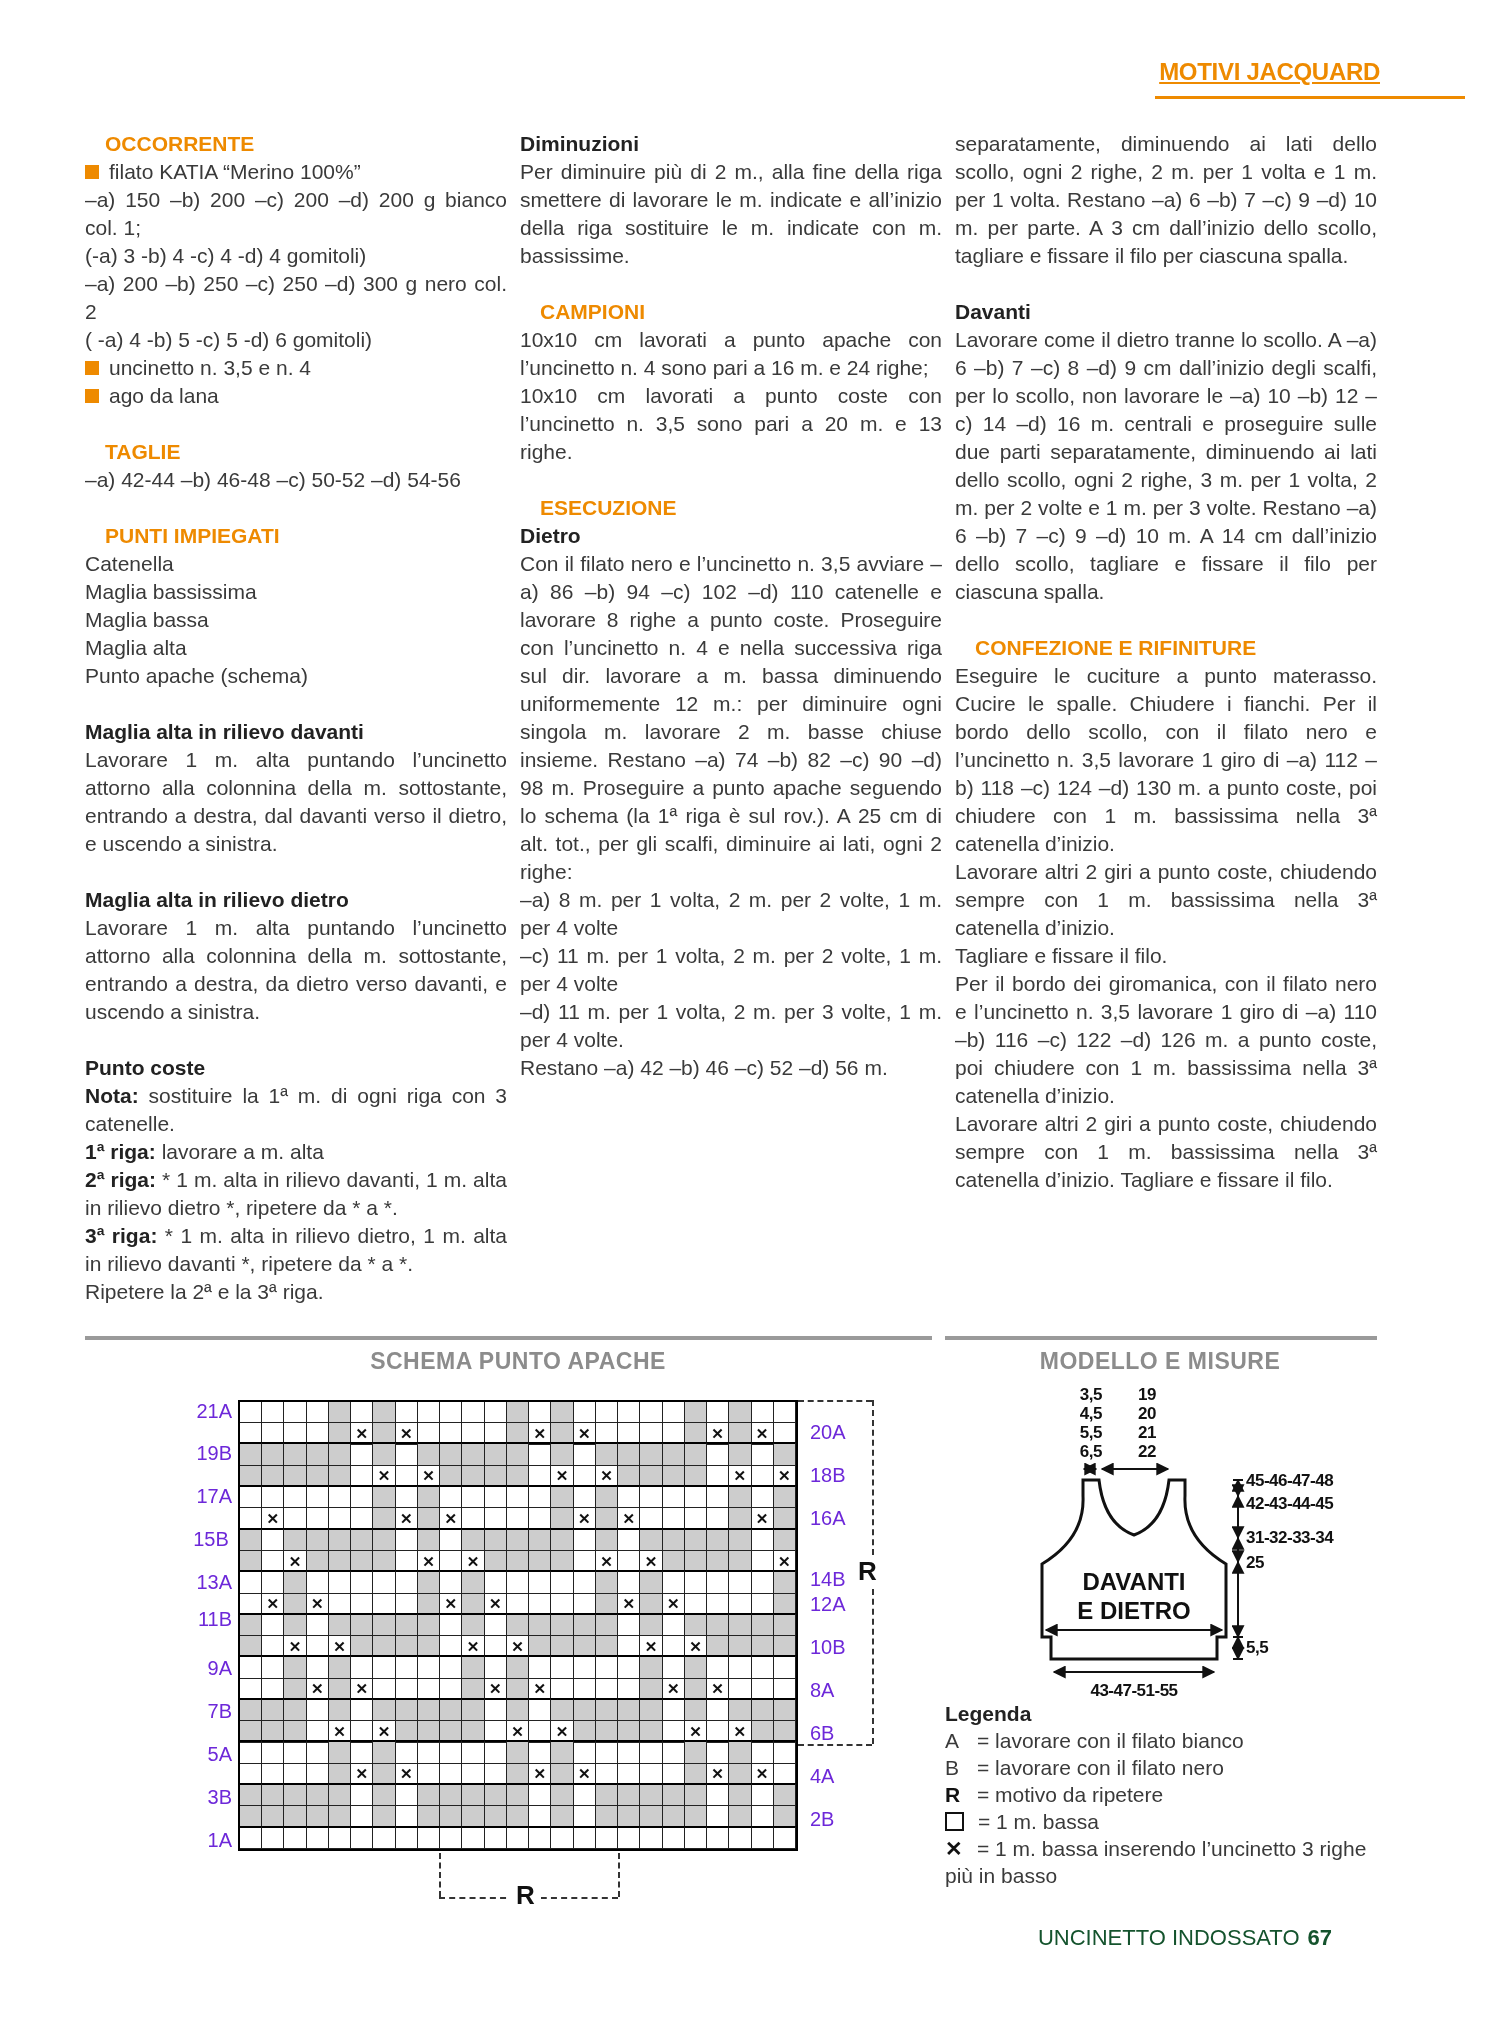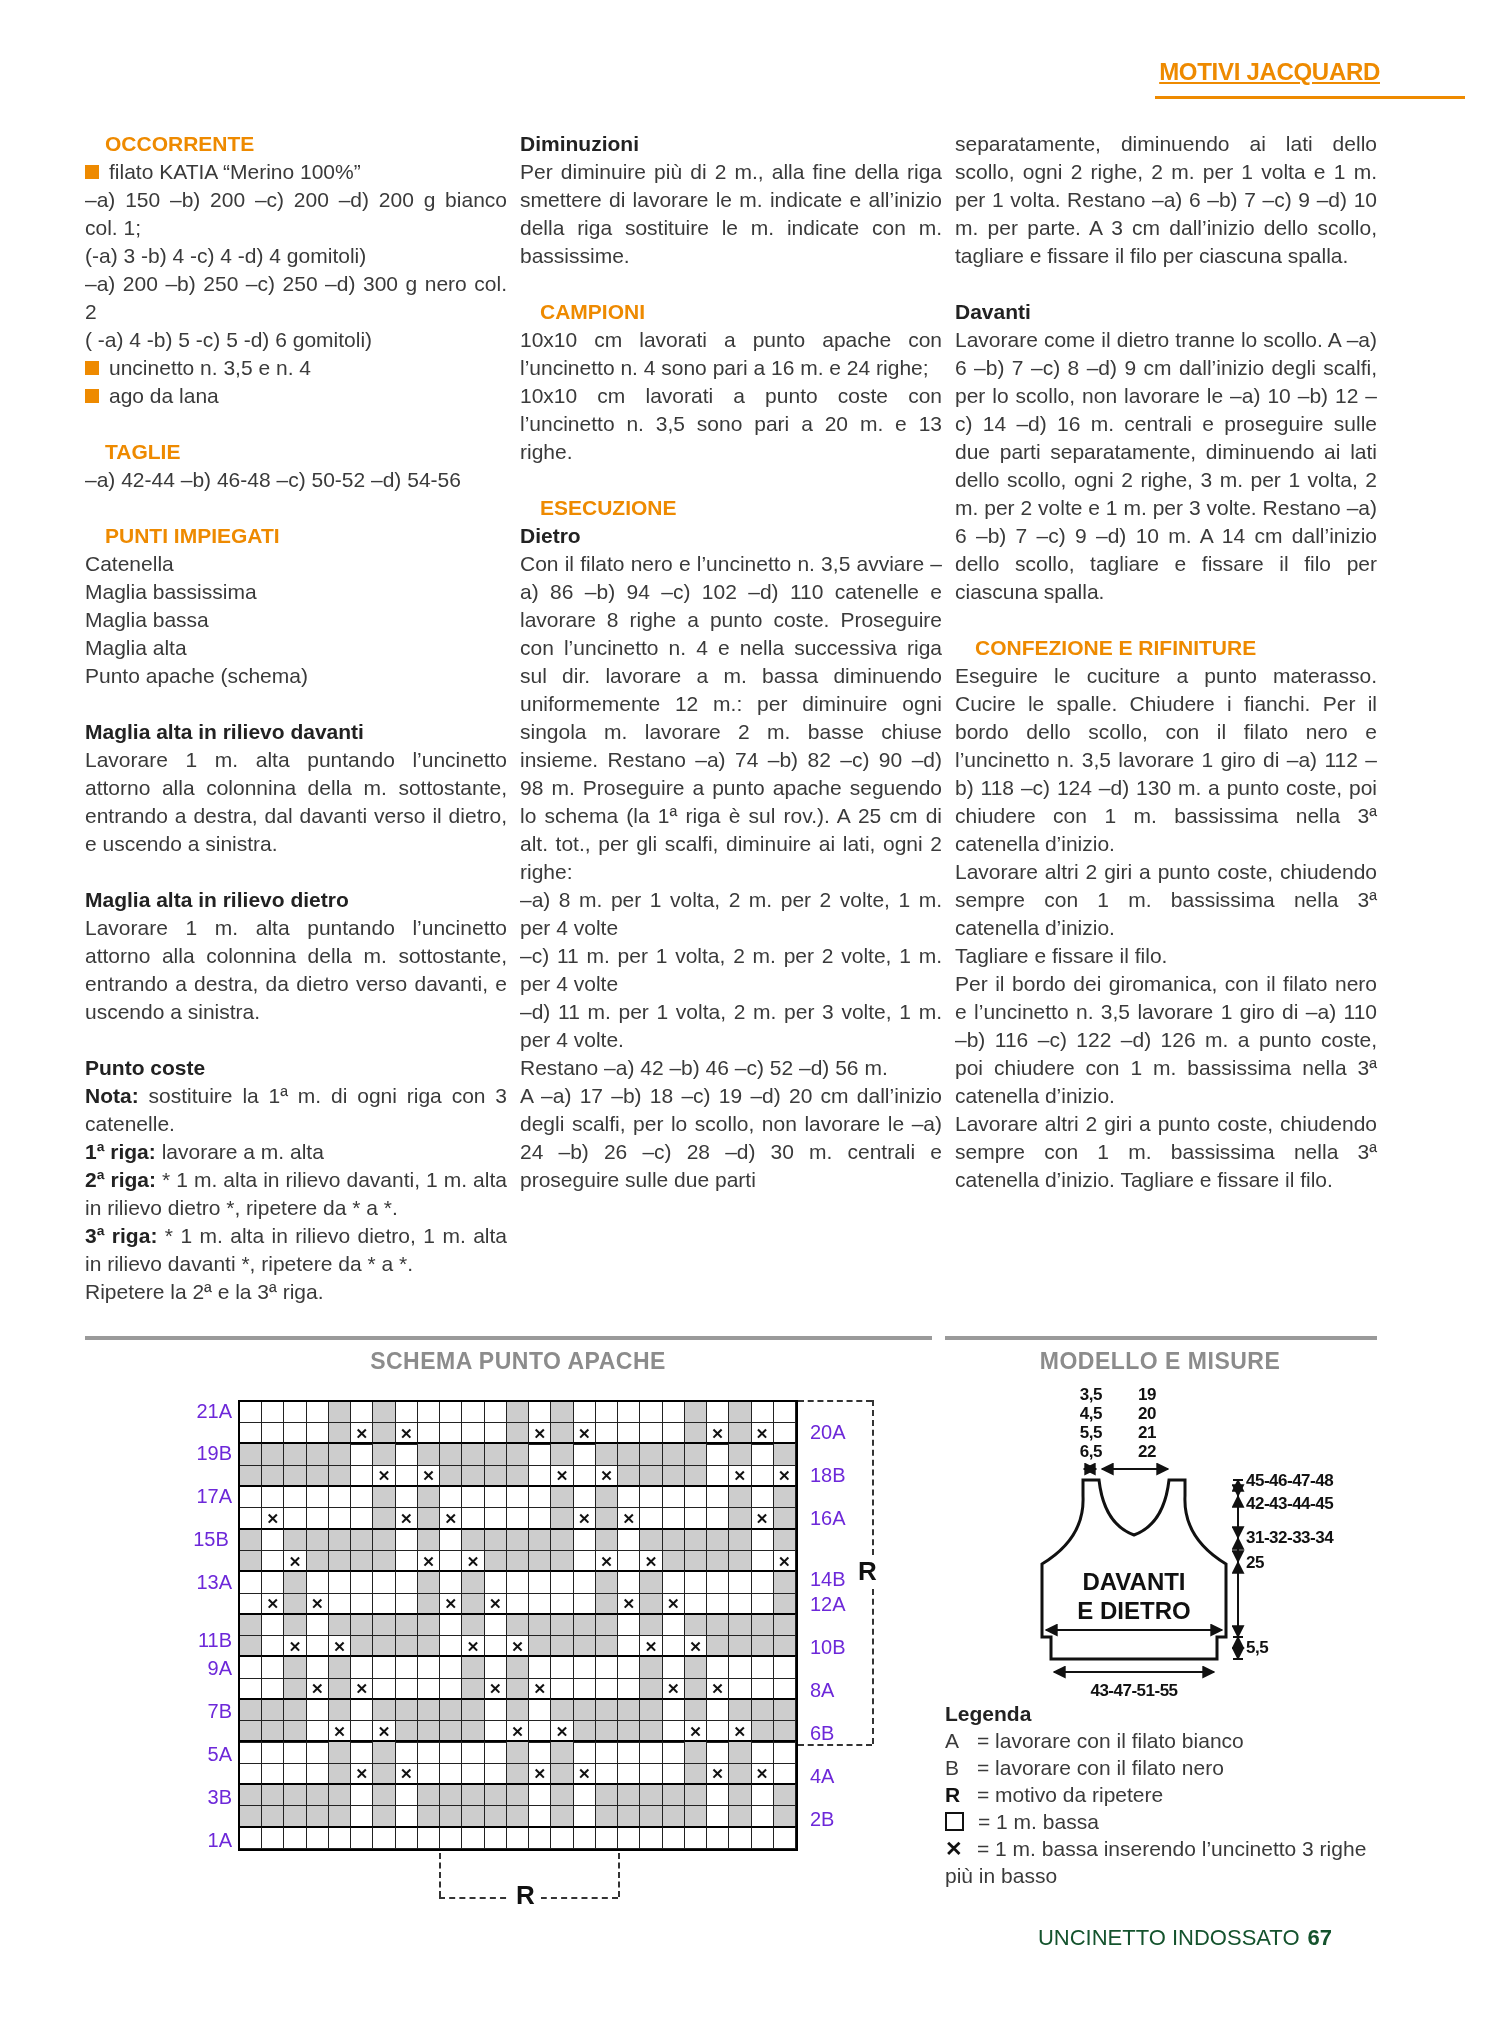--- a/index.html
+++ b/index.html
@@ -112,21 +112,20 @@
         <div class="hd ho">CAMPIONI</div>
         <div class="para">10x10 cm lavorati a punto apache con l’uncinetto n. 4 sono pari a 16 m. e 24 righe;</div>
         <div class="para">10x10 cm lavorati a punto coste con l’uncinetto n. 3,5 sono pari a 20 m. e 13 righe.</div>
         <div class="hd ho">ESECUZIONE</div>
         <div class="hd hb nomt">Dietro</div>
         <div class="para">Con il filato nero e l’uncinetto n. 3,5 avviare –a) 86 –b) 94 –c) 102 –d) 110 catenelle e lavorare 8 righe a punto coste. Proseguire con l’uncinetto n. 4 e nella successiva riga sul dir. lavorare a m. bassa diminuendo uniformemente 12 m.: per diminuire ogni singola m. lavorare 2 m. basse chiuse insieme. Restano –a) 74 –b) 82 –c) 90 –d) 98 m. Proseguire a punto apache seguendo lo schema (la 1ª riga è sul rov.). A 25 cm di alt. tot., per gli scalfi, diminuire ai lati, ogni 2 righe:</div>
         <div class="para">–a) 8 m. per 1 volta, 2 m. per 2 volte, 1 m. per 4 volte</div>
         <div class="para">–c) 11 m. per 1 volta, 2 m. per 2 volte, 1 m. per 4 volte</div>
         <div class="para">–d) 11 m. per 1 volta, 2 m. per 3 volte, 1 m. per 4 volte.</div>
         <div class="para">Restano –a) 42 –b) 46 –c) 52 –d) 56 m.</div>
-        <div class="para">A –a) 17 –b) 18 –c) 19 –d) 20 cm dall’inizio degli scalfi, per lo scollo, non lavorare le –a) 24 –b) 26 –c) 28 –d) 30 m. centrali e proseguire sulle due parti</div>
       </div>
     <div class="col">
         <div class="para">separatamente, diminuendo ai lati dello scollo, ogni 2 righe, 2 m. per 1 volta e 1 m. per 1 volta. Restano –a) 6 –b) 7 –c) 9 –d) 10 m. per parte. A 3 cm dall’inizio dello scollo, tagliare e fissare il filo per ciascuna spalla.</div>
         <div class="hd hb">Davanti</div>
         <div class="para">Lavorare come il dietro tranne lo scollo. A –a) 6 –b) 7 –c) 8 –d) 9 cm dall’inizio degli scalfi, per lo scollo, non lavorare le –a) 10 –b) 12 –c) 14 –d) 16 m. centrali e proseguire sulle due parti separatamente, diminuendo ai lati dello scollo, ogni 2 righe, 3 m. per 1 volta, 2 m. per 2 volte e 1 m. per 3 volte. Restano –a) 6 –b) 7 –c) 9 –d) 10 m. A 14 cm dall’inizio dello scollo, tagliare e fissare il filo per ciascuna spalla.</div>
         <div class="hd ho">CONFEZIONE E RIFINITURE</div>
         <div class="para">Eseguire le cuciture a punto materasso. Cucire le spalle. Chiudere i fianchi. Per il bordo dello scollo, con il filato nero e l’uncinetto n. 3,5 lavorare 1 giro di –a) 112 –b) 118 –c) 124 –d) 130 m. a punto coste, poi chiudere con 1 m. bassissima nella 3ª catenella d’inizio.</div>
         <div class="para">Lavorare altri 2 giri a punto coste, chiudendo sempre con 1 m. bassissima nella 3ª catenella d’inizio.</div>
         <div class="para">Tagliare e fissare il filo.</div>
         <div class="para">Per il bordo dei giromanica, con il filato nero e l’uncinetto n. 3,5 lavorare 1 giro di –a) 110 –b) 116 –c) 122 –d) 126 m. a punto coste, poi chiudere con 1 m. bassissima nella 3ª catenella d’inizio.</div>
@@ -680,21 +679,21 @@
   <div class="rlab rlab-l" style="top: -0.5px;">21A</div>
       <div class="rlab rlab-r" style="top: 20.9762px;">20A</div>
       <div class="rlab rlab-l" style="top: 42.4524px;">19B</div>
       <div class="rlab rlab-r" style="top: 63.9286px;">18B</div>
       <div class="rlab rlab-l" style="top: 85.4048px;">17A</div>
       <div class="rlab rlab-r" style="top: 106.881px;">16A</div>
       <div class="rlab rlab-l" style="top: 128.357px; text-align: center;">15B</div>
       <div class="rlab rlab-r" style="top: 168px;">14B</div>
       <div class="rlab rlab-l" style="top: 171.31px;">13A</div>
       <div class="rlab rlab-r" style="top: 192.786px;">12A</div>
-      <div class="rlab rlab-l" style="top: 229px;">11B</div>
+      <div class="rlab rlab-l" style="top: 208px;">11B</div>
       <div class="rlab rlab-r" style="top: 235.738px;">10B</div>
       <div class="rlab rlab-l" style="top: 257.214px;">9A</div>
       <div class="rlab rlab-r" style="top: 278.69px;">8A</div>
       <div class="rlab rlab-l" style="top: 300.167px;">7B</div>
       <div class="rlab rlab-r" style="top: 321.643px;">6B</div>
       <div class="rlab rlab-l" style="top: 343.119px;">5A</div>
       <div class="rlab rlab-r" style="top: 364.595px;">4A</div>
       <div class="rlab rlab-l" style="top: 386.071px;">3B</div>
       <div class="rlab rlab-r" style="top: 407.548px;">2B</div>
       <div class="rlab rlab-l" style="top: 429.024px;">1A</div>

